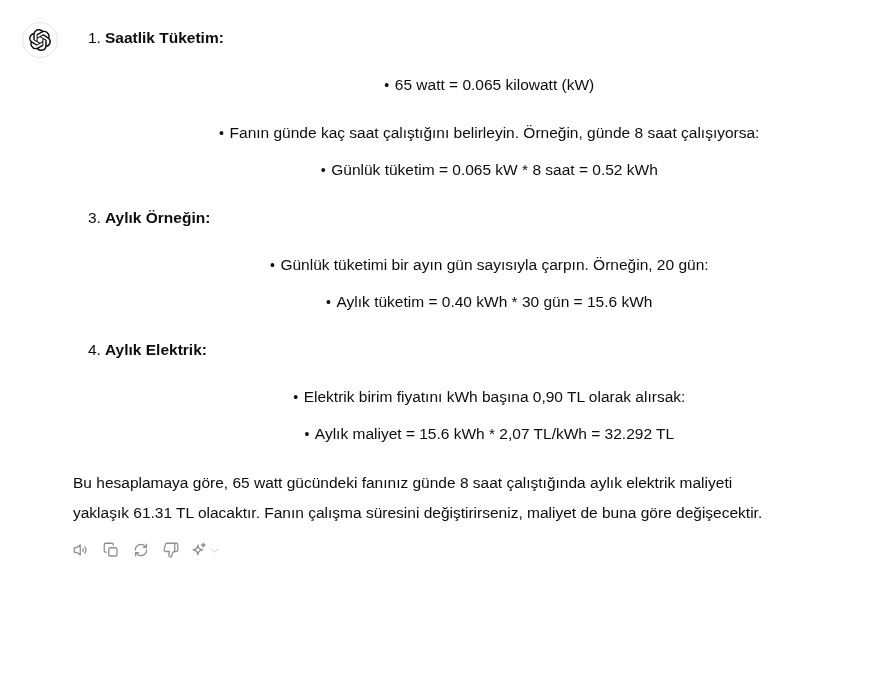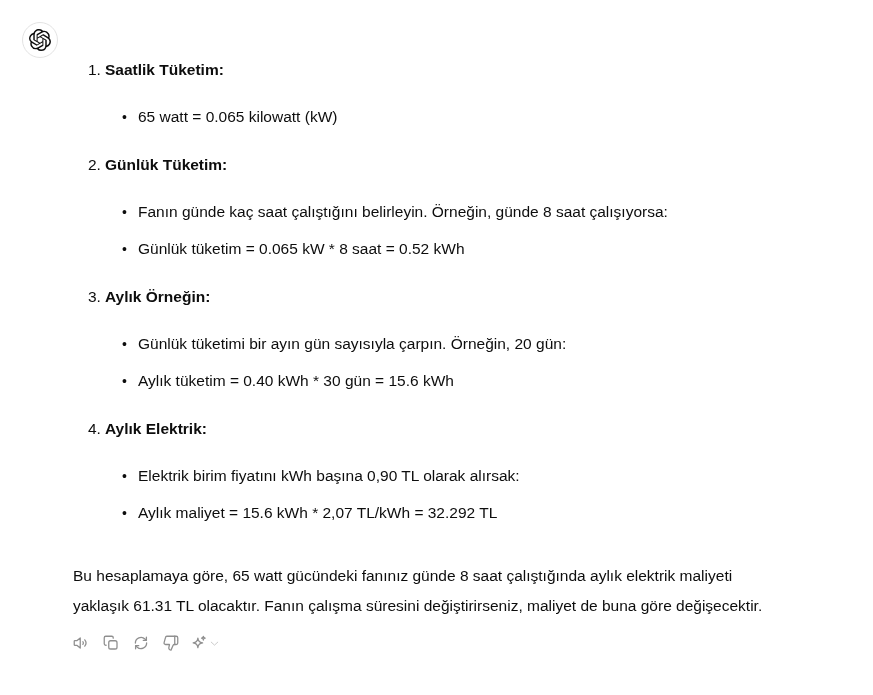--- a/index.html
+++ b/index.html
@@ -19,31 +19,31 @@
   .message{display:flex;padding:22px 20px 0 22px;}
   .avatar{
     width:36px;height:36px;border:1px solid var(--avatar-border);
     border-radius:50%;flex:none;display:flex;align-items:center;justify-content:center;
     background:#fff;
   }
   .avatar svg{width:22px;height:22px;fill:var(--text);}
   .content{margin-left:15px;padding-top:2px;width:778px;}
   .para{font-size:15.5px;line-height:30px;}
   .para .line{display:block;white-space:nowrap;}
-  .olist{margin-top:32px;}
+  .olist{margin-top:0;}
   .oli{padding-left:15px;}
   .oli + .oli{margin-top:20px;}
   .oli-head{font-size:15.5px;line-height:28px;}
   .num{display:inline-block;min-width:17px;}
   .title{font-weight:700;}
   .bullets{margin-top:19px;padding-left:34px;}
-  .bullet{font-size:15.5px;line-height:28px;white-space:nowrap;}
+  .bullet{font-size:15.5px;line-height:28px;white-space:nowrap;text-align:center;}
   .bullet + .bullet{margin-top:9px;}
   .dot{display:inline-block;width:16px;font-size:14px;}
-  .outro{margin-top:34px;}
+  .outro{margin-top:20px;}
   .actions{margin-top:9px;margin-left:-5px;display:flex;align-items:center;gap:4px;}
   .action-btn{
     width:26px;height:26px;display:flex;align-items:center;justify-content:center;
     background:none;border:none;padding:0;border-radius:6px;cursor:pointer;
     color:var(--icon);
   }
   .action-btn svg{width:18px;height:18px;stroke:currentColor;fill:none;
     stroke-width:1.7;stroke-linecap:round;stroke-linejoin:round;}
   .switch-btn{width:auto;padding:0 2px;}
   .chevron{color:var(--chevron);display:flex;align-items:center;}
@@ -69,23 +69,20 @@
           <span class="num">1.</span><span class="title">Saatlik Tüketim:</span>
         </div>
         <div class="bullets">
           <div class="bullet">
             <span class="dot">•</span><span>65 watt = 0.065 kilowatt (kW)</span>
           </div>
         </div>
       </div>
 
       <div class="oli">
-        <div class="oli-head">
-          <span class="num">2.</span><span class="title">Günlük Tüketim:</span>
-        </div>
         <div class="bullets">
           <div class="bullet">
             <span class="dot">•</span><span>Fanın günde kaç saat çalıştığını belirleyin. Örneğin, günde 8 saat çalışıyorsa:</span>
           </div>
           <div class="bullet">
             <span class="dot">•</span><span>Günlük tüketim = 0.065 kW * 8 saat = 0.52 kWh</span>
           </div>
         </div>
       </div>
 

